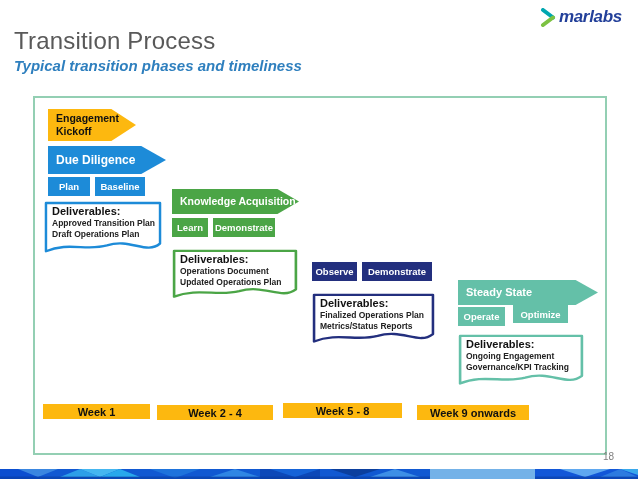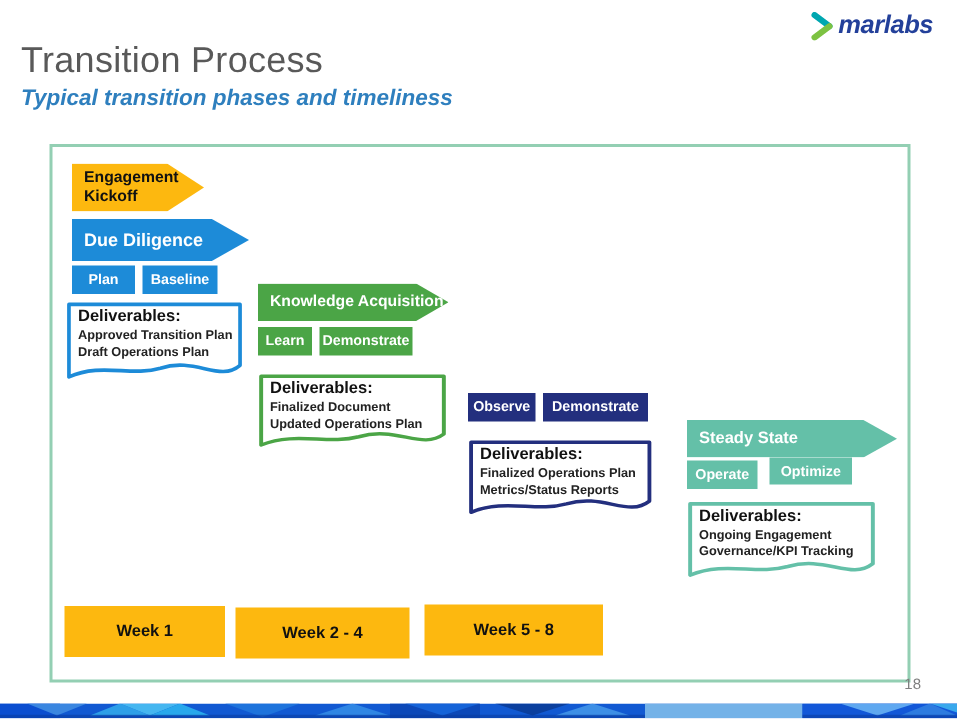--- a/index.html
+++ b/index.html
@@ -46,21 +46,21 @@
   .doc{position:absolute;}
   .doc svg{position:absolute;left:0;top:0;width:100%;height:100%;overflow:visible;}
   .doc path{fill:#fff;stroke-width:2.5;stroke-linejoin:round;}
   .p-blue{stroke:var(--blue);} .p-green{stroke:var(--green);}
   .p-navy{stroke:var(--navy);} .p-teal{stroke:var(--teal);}
   .doc-text{position:absolute;left:8px;top:4px;right:4px;}
   .doc-title{font-size:11px;font-weight:700;color:#111;margin-bottom:1px;}
   .doc-line{font-size:8.5px;font-weight:700;color:#222;line-height:1.25;}
 
   
-  .week{position:absolute;height:34px;background:var(--gold);color:#111;
+  .week{position:absolute;height:15px;background:var(--gold);color:#111;
         display:flex;align-items:center;justify-content:center;
         font-size:11px;font-weight:700;}
 
   .page-num{position:absolute;right:24px;top:451px;font-size:10px;color:var(--page_number_gray);}
   .band{position:absolute;left:0;bottom:0;width:638px;height:10px;display:block;}
 </style>
 </head>
 <body>
 
 <div class="slide">
@@ -102,21 +102,21 @@
     <span class="arrow-label">Knowledge Acquisition</span>
   </div>
   <div class="step" style="left:172px;top:218px;width:36px;background:var(--green);">Learn</div>
   <div class="step" style="left:213px;top:218px;width:62px;background:var(--green);">Demonstrate</div>
   <div class="doc" style="left:172px;top:249px;width:126px;height:55px;">
     <svg viewBox="0 0 120 60" preserveAspectRatio="none">
       <path class="p-green" d="M2 2 H118 V44 C104 56 88 38 64 46 C44 52 24 42 2 52 Z"></path>
     </svg>
     <div class="doc-text">
       <div class="doc-title">Deliverables:</div>
-      <div class="doc-line">Finalized Document</div>
+      <div class="doc-line">Operations Document</div>
       <div class="doc-line">Updated Operations Plan</div>
     </div>
   </div>
 
   <div class="step" style="left:312px;top:262px;width:45px;background:var(--navy);">Observe</div>
   <div class="step" style="left:362px;top:262px;width:70px;background:var(--navy);">Demonstrate</div>
   <div class="doc" style="left:312px;top:293px;width:123px;height:56px;">
     <svg viewBox="0 0 120 60" preserveAspectRatio="none">
       <path class="p-navy" d="M2 2 H118 V44 C104 56 88 38 64 46 C44 52 24 42 2 52 Z"></path>
     </svg>
@@ -139,20 +139,21 @@
     <div class="doc-text">
       <div class="doc-title">Deliverables:</div>
       <div class="doc-line">Ongoing Engagement</div>
       <div class="doc-line">Governance/KPI Tracking</div>
     </div>
   </div>
 
   <div class="week" style="left:43px;top:404px;width:107px;">Week 1</div>
   <div class="week" style="left:157px;top:405px;width:116px;">Week 2 - 4</div>
   <div class="week" style="left:283px;top:403px;width:119px;">Week 5 - 8</div>
+  <div class="week" style="left:417px;top:405px;width:112px;">Week 9 onwards</div>
 
   <div class="page-num">18</div>
 
   <svg class="band" viewBox="0 0 638 10" preserveAspectRatio="none">
     <rect x="0" y="0" width="638" height="10" fill="#1159D2"></rect>
     <rect x="0" y="0" width="40" height="10" fill="#0B4ED0"></rect>
     <polygon points="18,0 58,0 38,8" fill="#3A86E0"></polygon>
     <polygon points="60,8 100,8 80,0" fill="#2D9FE8"></polygon>
     <polygon points="80,0 120,0 100,8" fill="#45B6F0"></polygon>
     <polygon points="100,8 140,8 120,0" fill="#28A8EC"></polygon>

